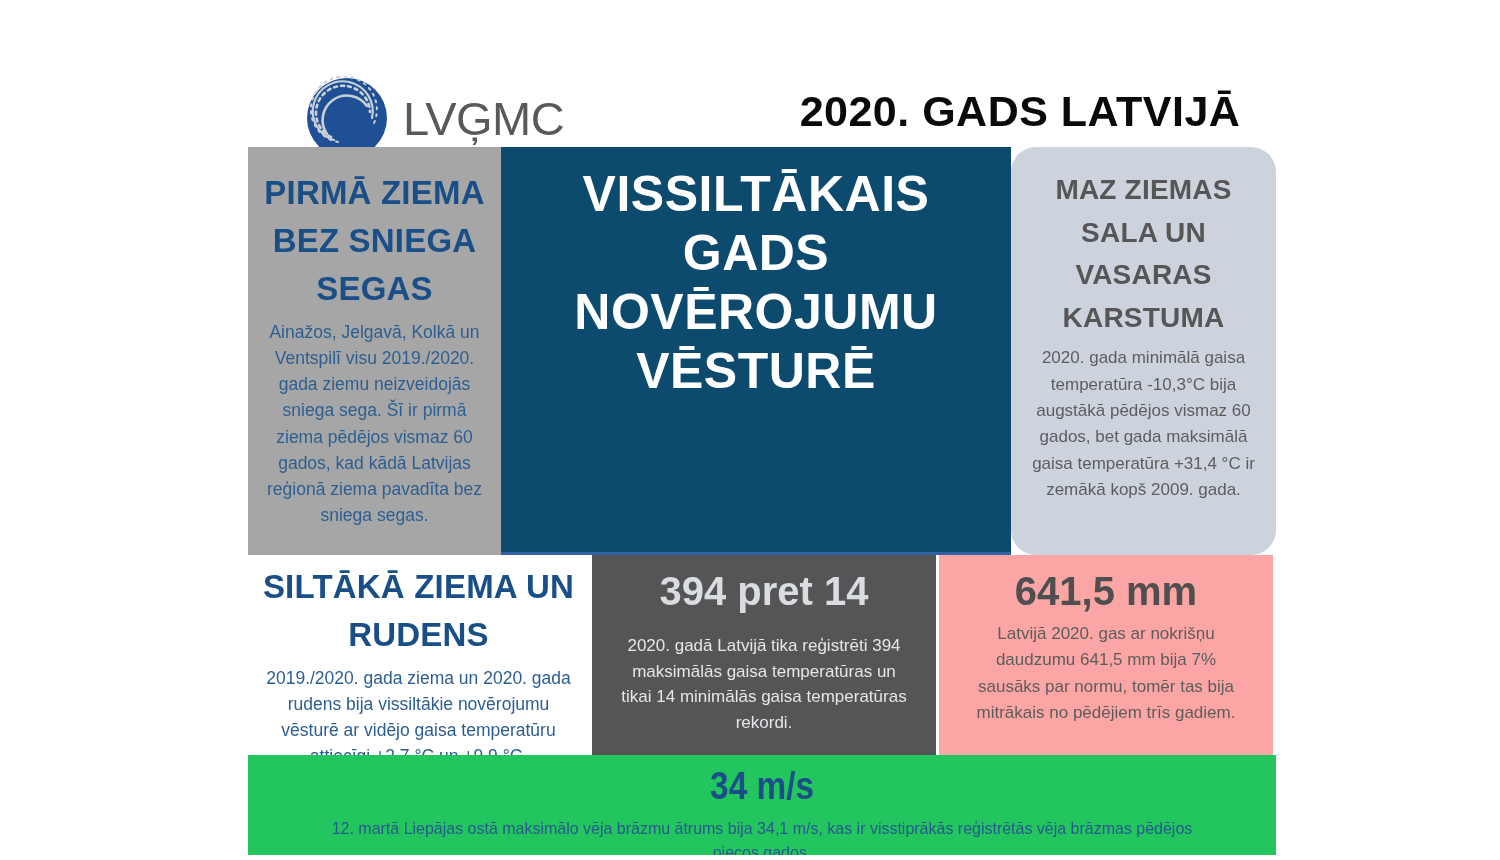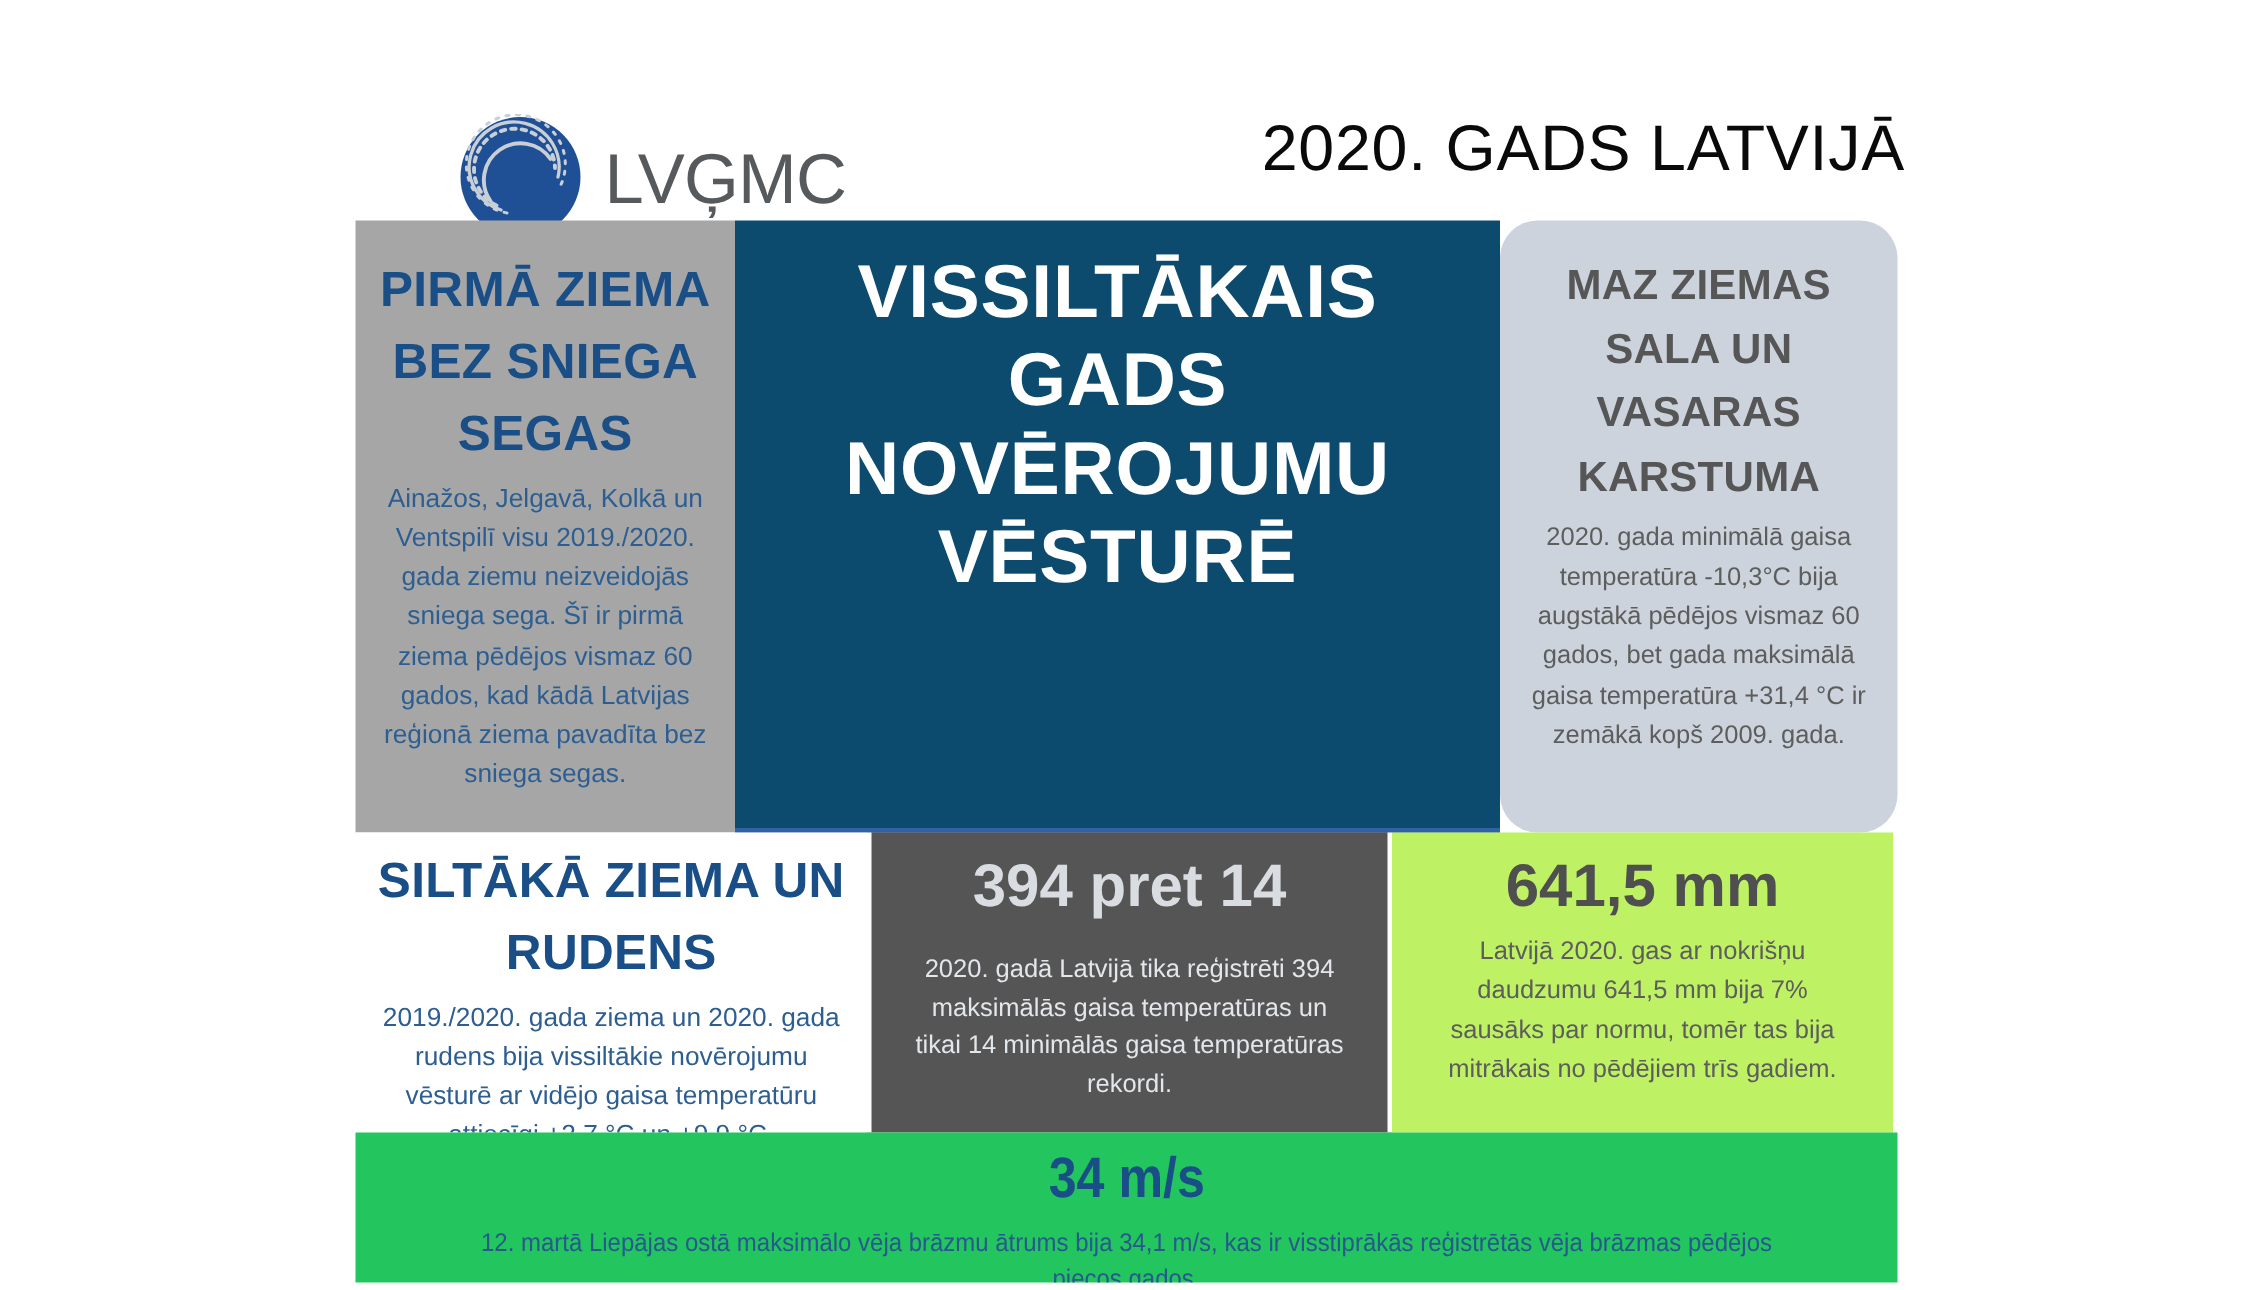--- a/index.html
+++ b/index.html
@@ -41,34 +41,34 @@
     font-size: 47px;
     font-weight: 500;
     letter-spacing: -0.5px;
     color: #565a5c;
     line-height: 1;
     font-family: "Liberation Sans", sans-serif;
   }
   .page-title {
     position: absolute;
     left: 770px;
-    top: 36px;
+    top: 48px;
     width: 500px;
-    text-align: right;
+    text-align: center;
     font-size: 43px;
-    font-weight: normal;
+    font-weight: bold;
     color: #0a0a0a;
     letter-spacing: 0.5px;
     line-height: 1.1;
   }
 
   
   .board {
     position: absolute;
-    left: 237px;
+    left: 248px;
     top: 147px;
     width: 1028px;
   }
 
   .row {
     display: flex;
     width: 100%;
   }
   .row-1 { height: 408px; }
   .row-2 { height: 200px; }
@@ -83,21 +83,21 @@
   }
 
   
   .c-snow     { width: 253px; background: #a6a6a6; padding: 22px 14px 0; }
   .c-warmest  { width: 510px; background: #0c4a6e; padding: 18px 26px 0; border-bottom: 3px solid #2f63a5; }
   .c-frost    { width: 265px; background: #ccd3dd; padding: 22px 16px 0; border-radius: 25px; }
 
   
   .c-winter   { width: 341px; background: #ffffff; padding: 8px 10px 0; }
   .c-records  { width: 350px; background: #555555; padding: 12px 24px 0; border-left: 3px solid #ffffff; border-right: 3px solid #ffffff; }
-  .c-rain     { width: 334px; background: #bef264; padding: 12px 24px 0; }
+  .c-rain     { width: 334px; background: #fca5a5; padding: 12px 24px 0; }
 
   
   .c-wind     { width: 1028px; background: #22c55e; padding: 10px 30px 0; }
 
   
   .head-blue {
     color: #1a4e86;
     font-weight: bold;
     font-size: 33px;
     line-height: 1.45;

